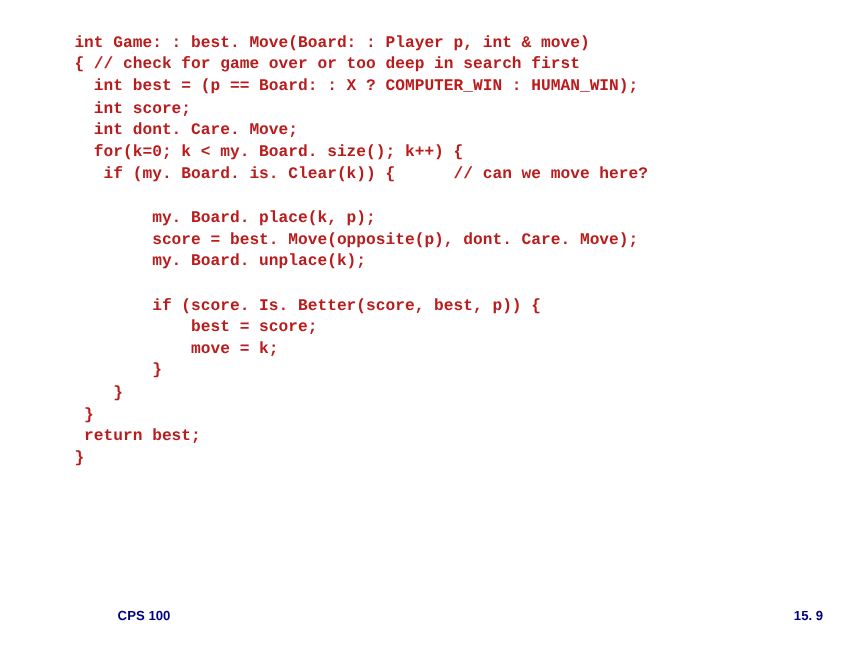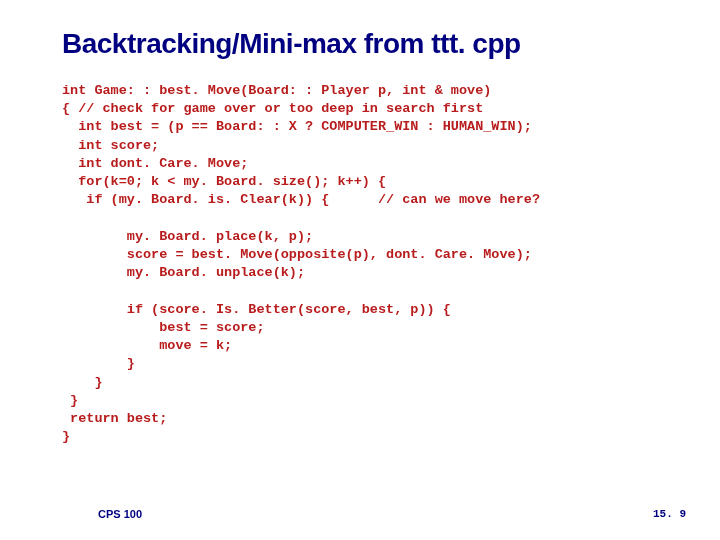--- a/index.html
+++ b/index.html
@@ -44,28 +44,27 @@
     font-family: Arial, sans-serif;
     margin-left: 36px;
   }
   .footer-right {
     position: absolute;
     right: 34px;
     bottom: 20px;
     font-size: 11px;
     font-weight: bold;
     color: #000080;
-    font-family: Liberation Mono, monospace;
+    font-family: Liberation Sans, sans-serif;
   }
 </style>
 </head>
 <body>
 
 <div class="slide">
-  <h1 class="title">Backtracking/Mini-max from ttt. cpp</h1>
   <div class="code">int Game: : best. Move(Board: : Player p, int &amp; move)
 { // check for game over or too deep in search first
   int best = (p == Board: : X ? COMPUTER_WIN : HUMAN_WIN);
   int score;
   int dont. Care. Move;
   for(k=0; k &lt; my. Board. size(); k++) {
    if (my. Board. is. Clear(k)) {      // can we move here?
 
         my. Board. place(k, p);
         score = best. Move(opposite(p), dont. Care. Move);

